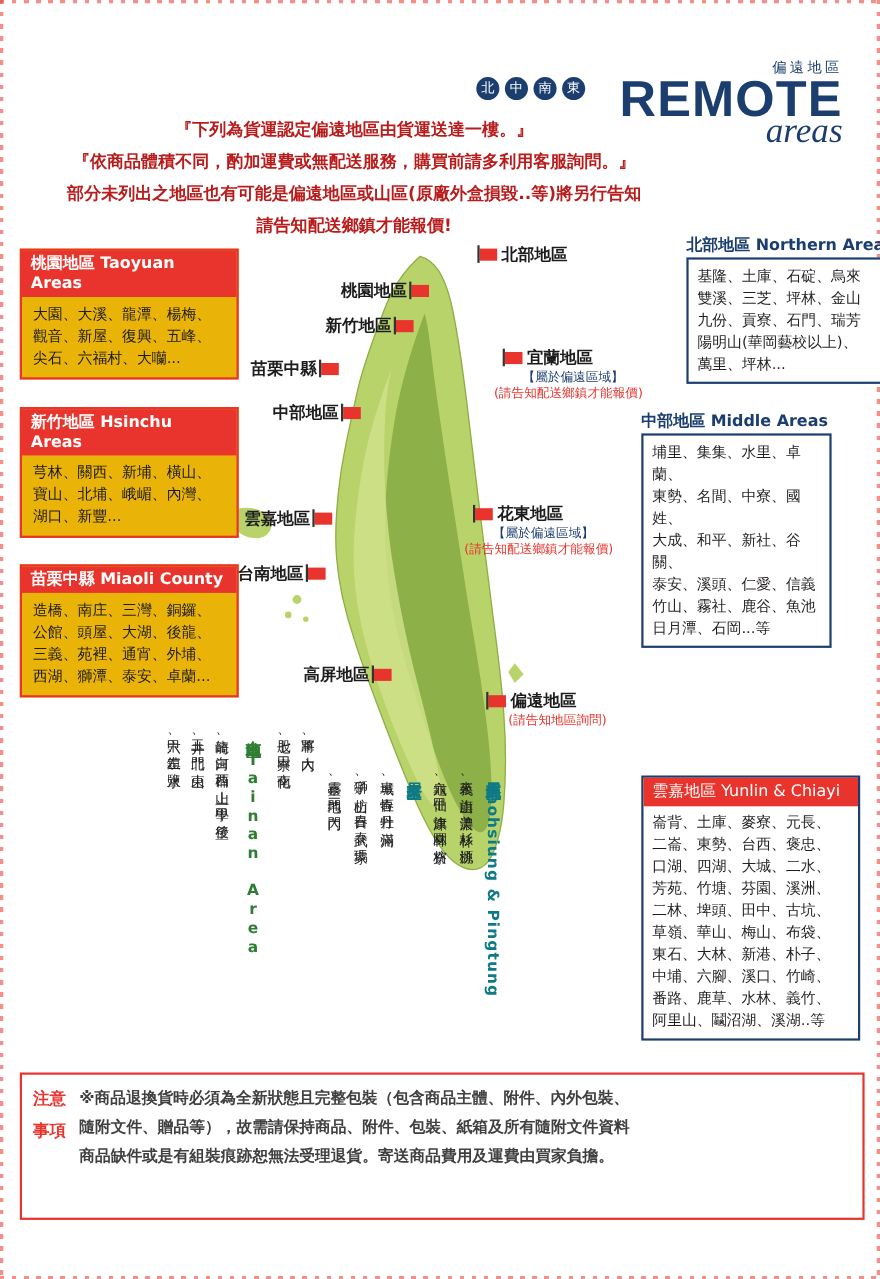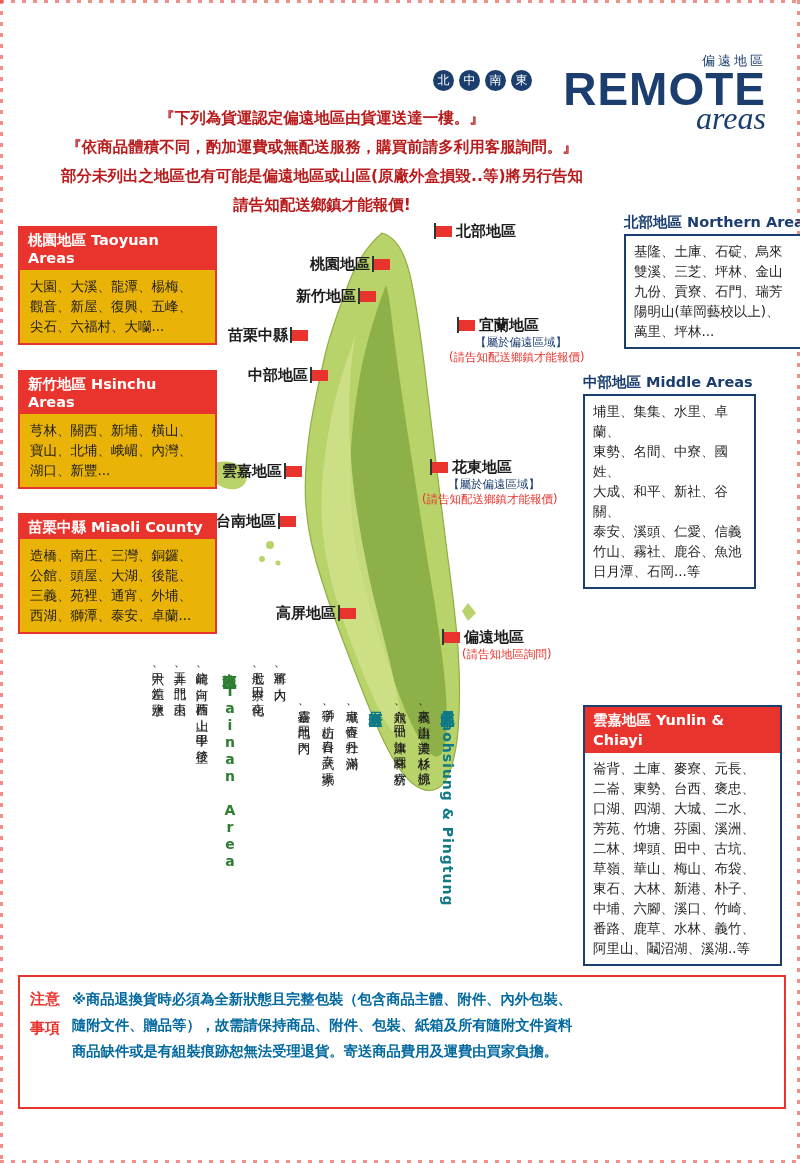--- a/index.html
+++ b/index.html
@@ -76,21 +76,21 @@
   .vcol.green{color:#2e7d32;}
   .vcol.teal{color:#0f7a86;}
   .vcol.lat{text-orientation:mixed;}
 
   
   .notice{position:absolute;left:18px;top:975px;width:764px;height:130px;border:2px solid #e8342c;}
   .notice-title{
     position:absolute;left:8px;top:8px;width:34px;
     font-size:15px;font-weight:bold;color:#e8342c;line-height:29px;text-align:center;
   }
-  .notice-body{position:absolute;left:52px;top:9px;width:700px;font-size:14.3px;line-height:26px;color:#0369a1;font-weight:bold;}
+  .notice-body{position:absolute;left:52px;top:9px;width:700px;font-size:14.3px;line-height:26px;color:#404040;font-weight:bold;}
 </style>
 </head>
 <body>
 
 <div class="edge top"></div>
 <div class="edge bottom"></div>
 <div class="edge left"></div>
 <div class="edge right"></div>
 
 <div class="header">
@@ -194,21 +194,21 @@
     <div>東勢、名間、中寮、國姓、</div>
     <div>大成、和平、新社、谷關、</div>
     <div>泰安、溪頭、仁愛、信義</div>
     <div>竹山、霧社、鹿谷、魚池</div>
     <div>日月潭、石岡...等</div>
   </div>
 </div>
 
 <div class="rbox" style="left:583px;top:705px;width:199px;">
   <div class="rbody" style="background:#fff;border:2px solid #1b3e6f;padding:0;">
-    <div style="background:#e8342c;color:#fff;font-weight:bold;font-size:14.5px;padding:3px 8px;">雲嘉地區 Yunlin &amp; Chiayi</div>
+    <div style="background:#e8342c;color:#fff;font-weight:normal;font-size:14.5px;padding:3px 8px;">雲嘉地區 Yunlin &amp; Chiayi</div>
     <div style="padding:5px 8px 6px 8px;font-size:13.5px;line-height:20px;">
       <div>崙背、土庫、麥寮、元長、</div>
       <div>二崙、東勢、台西、褒忠、</div>
       <div>口湖、四湖、大城、二水、</div>
       <div>芳苑、竹塘、芬園、溪洲、</div>
       <div>二林、埤頭、田中、古坑、</div>
       <div>草嶺、華山、梅山、布袋、</div>
       <div>東石、大林、新港、朴子、</div>
       <div>中埔、六腳、溪口、竹崎、</div>
       <div>番路、鹿草、水林、義竹、</div>

